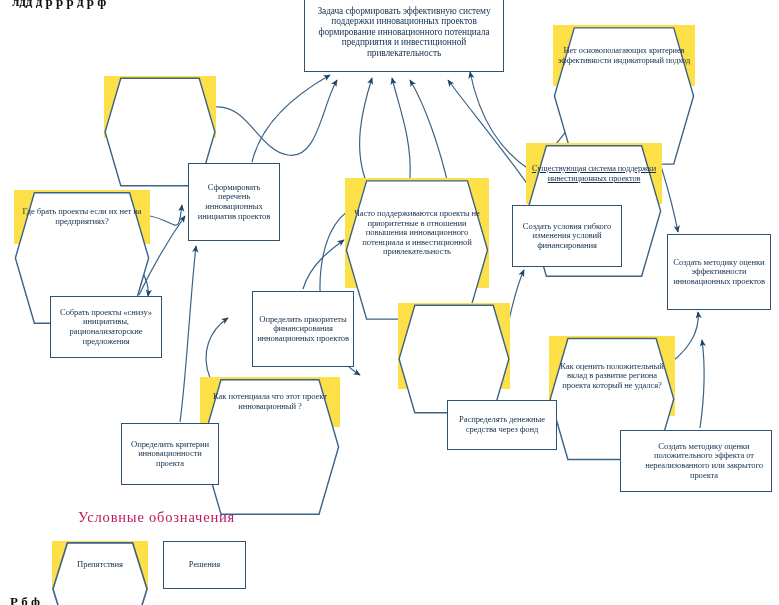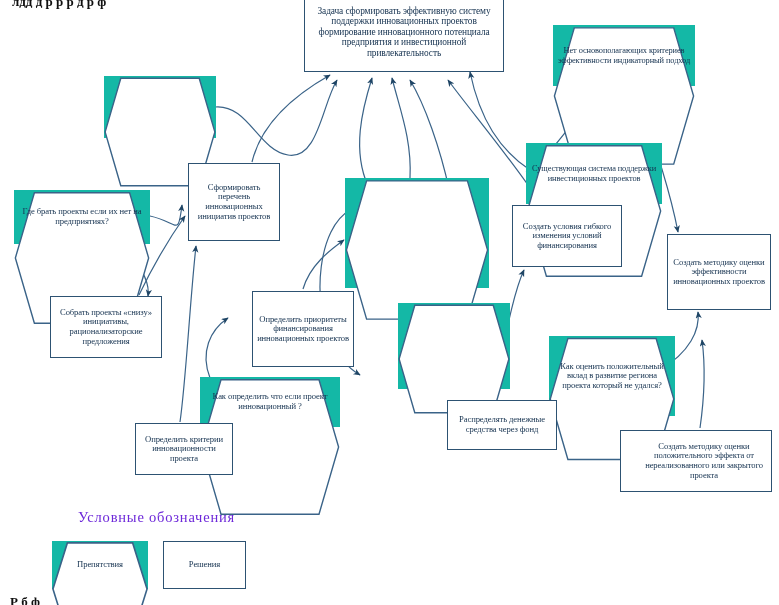--- a/index.html
+++ b/index.html
@@ -42,33 +42,33 @@
     display: block;
     width: 100%;
     padding: 0 3px;
     box-sizing: border-box;
   }
   .node.rect {
     border: 1.3px solid #2d5272;
     background: #ffffff;
   }
   .node.hex {
-    background: #14b8a6;
+    background: #fde047;
   }
   .node.hex .hexbg {
     position: absolute;
     left: 0; top: 0; right: 0; bottom: 0;
   }
   .node.hex .label {
     position: relative;
     z-index: 2;
   }
   .legend-title {
     position: absolute;
-    color: #6d28d9;
+    color: #be185d;
     font-family: "Liberation Serif", "DejaVu Serif", serif;
     letter-spacing: 0.8px;
   }
   .topline {
     position: absolute;
     color: #101010;
     font-weight: bold;
     overflow: hidden;
     white-space: nowrap;
   }
@@ -127,36 +127,37 @@
       </div>
       <div class="node hex" style="left: 553px; top: 25px; width: 142px; height: 61px; font-size: 8.4px;">
         <svg class="hexbg" viewBox="0 0 100 100" preserveAspectRatio="none">
           <polygon points="15,2 85,2 99,50 85,98 15,98 1,50" fill="#ffffff" stroke="#3a6388" stroke-width="1.4" vector-effect="non-scaling-stroke"></polygon>
         </svg>
         <span class="label">Нет основополагающих критериев эффективности индикаторный подход</span>
       </div>
       <div class="node rect" style="left: 188px; top: 163px; width: 92px; height: 78px; font-size: 8.6px;">
         <span class="label">Сформировать перечень инновационных инициатив проектов</span>
       </div>
-      <div class="node hex" style="left: 526px; top: 143px; width: 136px; height: 61px; font-size: 8.4px;">
+      <div class="node hex" style="left: 526px; top: 143px; width: 136px; height: 61px; font-size: 8.4px; text-decoration: underline;">
         <svg class="hexbg" viewBox="0 0 100 100" preserveAspectRatio="none">
           <polygon points="15,2 85,2 99,50 85,98 15,98 1,50" fill="#ffffff" stroke="#3a6388" stroke-width="1.4" vector-effect="non-scaling-stroke"></polygon>
         </svg>
         <span class="label">Существующая система поддержки инвестиционных проектов</span>
       </div>
       <div class="node hex" style="left: 14px; top: 190px; width: 136px; height: 54px; font-size: 8.6px;">
         <svg class="hexbg" viewBox="0 0 100 100" preserveAspectRatio="none">
           <polygon points="15,2 85,2 99,50 85,98 15,98 1,50" fill="#ffffff" stroke="#3a6388" stroke-width="1.4" vector-effect="non-scaling-stroke"></polygon>
         </svg>
         <span class="label">Где брать проекты если их нет на предприятиях?</span>
       </div>
       <div class="node hex" style="left: 345px; top: 178px; width: 144px; height: 110px; font-size: 8.6px;">
         <svg class="hexbg" viewBox="0 0 100 100" preserveAspectRatio="none">
           <polygon points="15,2 85,2 99,50 85,98 15,98 1,50" fill="#ffffff" stroke="#3a6388" stroke-width="1.4" vector-effect="non-scaling-stroke"></polygon>
         </svg>
+        <span class="label">Часто поддерживаются проекты не приоритетные в отношении повышения инновационного потенциала и инвестиционной привлекательность</span>
       </div>
       <div class="node rect" style="left: 512px; top: 205px; width: 110px; height: 62px; font-size: 8.6px; justify-content: center;">
         <span class="label">Создать условия гибкого изменения условий финансирования</span>
       </div>
       <div class="node rect" style="left: 667px; top: 234px; width: 104px; height: 76px; font-size: 8.6px;">
         <span class="label">Создать методику оценки эффективности инновационных проектов</span>
       </div>
       <div class="node rect" style="left: 50px; top: 296px; width: 112px; height: 62px; font-size: 8.6px;">
         <span class="label">Собрать проекты «снизу» инициативы, рационализаторские предложения</span>
       </div>
@@ -171,26 +172,26 @@
       <div class="node hex" style="left: 549px; top: 336px; width: 126px; height: 80px; font-size: 8.6px;">
         <svg class="hexbg" viewBox="0 0 100 100" preserveAspectRatio="none">
           <polygon points="15,2 85,2 99,50 85,98 15,98 1,50" fill="#ffffff" stroke="#3a6388" stroke-width="1.4" vector-effect="non-scaling-stroke"></polygon>
         </svg>
         <span class="label">Как оценить положительный вклад в развитие региона проекта который не удался?</span>
       </div>
       <div class="node hex" style="left: 200px; top: 377px; width: 140px; height: 50px; font-size: 8.6px;">
         <svg class="hexbg" viewBox="0 0 100 100" preserveAspectRatio="none">
           <polygon points="15,2 85,2 99,50 85,98 15,98 1,50" fill="#ffffff" stroke="#3a6388" stroke-width="1.4" vector-effect="non-scaling-stroke"></polygon>
         </svg>
-        <span class="label">Как определить что если проект инновационный ?</span>
+        <span class="label">Как потенциала что этот проект инновационный ?</span>
       </div>
       <div class="node rect" style="left: 447px; top: 400px; width: 110px; height: 50px; font-size: 8.6px;">
         <span class="label">Распределять денежные средства через фонд</span>
       </div>
-      <div class="node rect" style="left: 121px; top: 423px; width: 98px; height: 52px; font-size: 8.6px; margin-left: 14px;">
+      <div class="node rect" style="left: 121px; top: 423px; width: 98px; height: 62px; font-size: 8.6px;">
         <span class="label">Определить критерии инновационности проекта</span>
       </div>
       <div class="node rect" style="left: 620px; top: 430px; width: 152px; height: 62px; font-size: 8.6px; padding-left: 16px;">
         <span class="label">Создать методику оценки положительного эффекта от нереализованного или закрытого проекта</span>
       </div>
     </div>
 
   <div class="legend-title" style="left:78px; top:509px; font-size:14.5px;">Условные обозначения</div>
 
   <div class="node rect" style="left:163px; top:541px; width:83px; height:48px; font-size:8.6px;">

